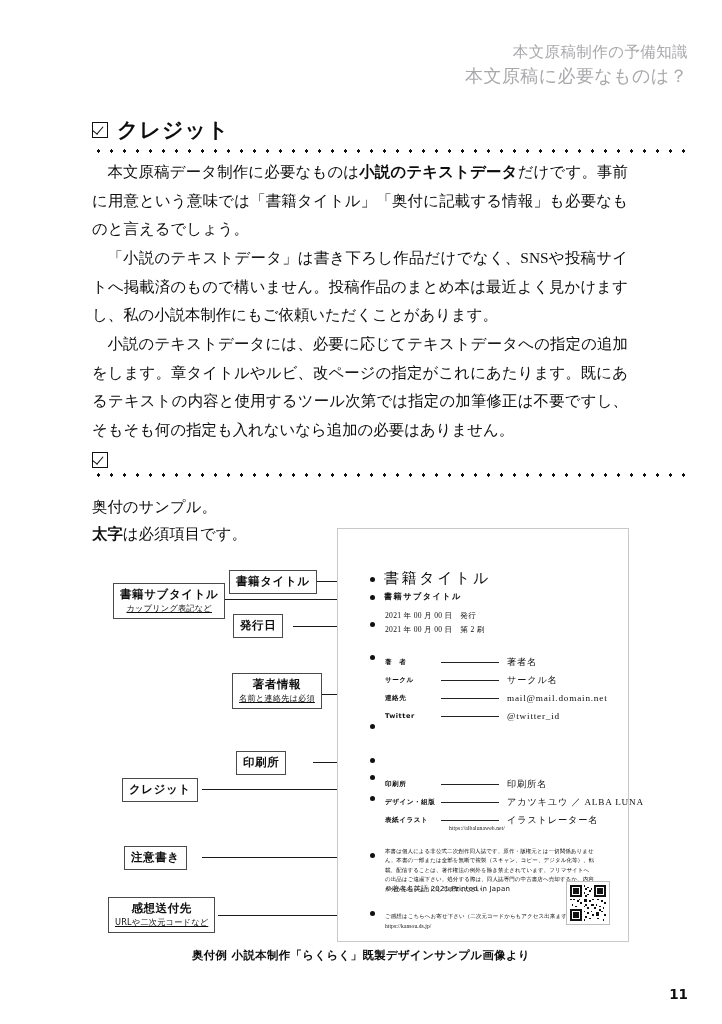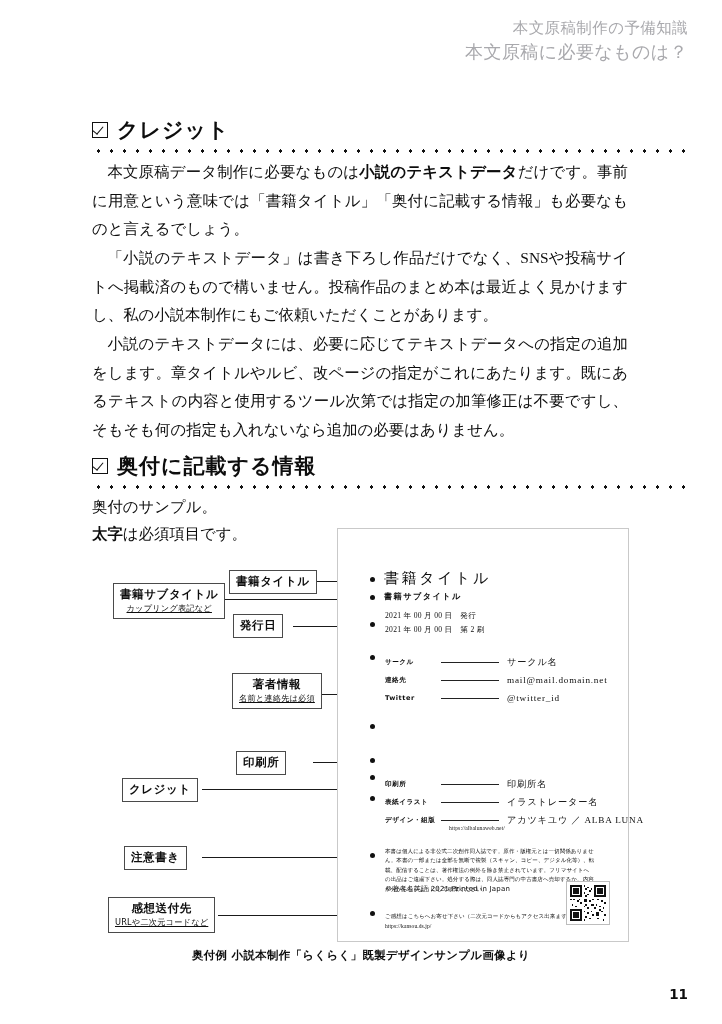--- a/index.html
+++ b/index.html
@@ -18,21 +18,21 @@
 
   
   .runhead {
     position: absolute;
     top: 16px;
     right: 34px;
     text-align: right;
     color: #a9a9ad;
     line-height: 1.5;
   }
-  .runhead .line1 { font-size: 15.5px; letter-spacing: .4px; }
+  .runhead .line1 { font-size: 15.5px; letter-spacing: .4px; margin-top: 24px; }
   .runhead .line2 { font-size: 18px; letter-spacing: .4px; }
 
   
   .section-head {
     position: absolute;
     left: 92px;
     right: 34px;
   }
   .section-head .htext {
     font-family: "DejaVu Sans", "Liberation Sans", sans-serif;
@@ -298,21 +298,20 @@
   <span>本文原稿データ制作に必要なものは</span><b>小説のテキストデータ</b><span>だけです。事前に用意という意味では「書籍タイトル」「奥付に記載する情報」も必要なものと言えるでしょう。</span>
 </div>
 
 <div class="para indent" style="top:244px;">「小説のテキストデータ」は書き下ろし作品だけでなく、SNSや投稿サイトへ掲載済のもので構いません。投稿作品のまとめ本は最近よく見かけますし、私の小説本制作にもご依頼いただくことがあります。</div>
 
 <div class="para indent" style="top:330px;">小説のテキストデータには、必要に応じてテキストデータへの指定の追加をします。章タイトルやルビ、改ページの指定がこれにあたります。既にあるテキストの内容と使用するツール次第では指定の加筆修正は不要ですし、そもそも何の指定も入れないなら追加の必要はありません。</div>
 
 <div class="section-head" style="top:452px;">
   <div class="htext">
     <span class="chk"></span>
-    <span>奥付に記載する情報</span>
   </div>
   <div class="dotline"></div>
 </div>
 
 <div class="simple" style="top:494px;">奥付のサンプル。</div>
 <div class="simple" style="top:521px;">
   <b>太字</b><span>は必須項目です。</span>
 </div>
 
 <div class="conn h" style="left:314px; top:580.5px; width:58px;"></div>
@@ -387,20 +386,25 @@
 
   <div class="cp-title">書籍タイトル</div>
   <div class="cp-subtitle">書籍サブタイトル</div>
   <div class="cp-dates">
     <div>2021 年 00 月 00 日　発行</div>
     <div>2021 年 00 月 00 日　第 2 刷</div>
   </div>
 
   <div class="rows">
     <div class="row">
+      <span class="k">著　者</span>
+      <span class="lead"></span>
+      <span class="v">著者名</span>
+    </div>
+    <div class="row">
       <span class="k">サークル</span>
       <span class="lead"></span>
       <span class="v">サークル名</span>
     </div>
     <div class="row">
       <span class="k">連絡先</span>
       <span class="lead"></span>
       <span class="v">mail@mail.domain.net</span>
     </div>
     <div class="row">
@@ -410,28 +414,28 @@
     </div>
   </div>
 
   <div class="rows2">
     <div class="row">
       <span class="k">印刷所</span>
       <span class="lead"></span>
       <span class="v">印刷所名</span>
     </div>
     <div class="row">
+      <span class="k">デザイン・組版</span>
+      <span class="lead"></span>
+      <span class="v">アカツキユウ ／ ALBA LUNA</span>
+    </div>
+    <div class="row">
       <span class="k">表紙イラスト</span>
       <span class="lead"></span>
       <span class="v">イラストレーター名</span>
-    </div>
-    <div class="row">
-      <span class="k">デザイン・組版</span>
-      <span class="lead"></span>
-      <span class="v">アカツキユウ ／ ALBA LUNA</span>
     </div>
   </div>
 
   <div class="cp-url">https://albalunaweb.net/</div>
 
   <div class="notice">本書は個人による非公式二次創作同人誌です。原作・版権元とは一切関係ありません。本書の一部または全部を無断で複製（スキャン、コピー、デジタル化等）、転載、配信することは、著作権法の例外を除き禁止されています。フリマサイトへの出品はご遠慮下さい。処分する際は、同人誌専門の中古書店へ売却するか、内容が分からないようにして破棄ください。</div>
 
   <div class="copyright">©著者名英語  2021  Printed in Japan</div>
 
   <div class="feedback">

